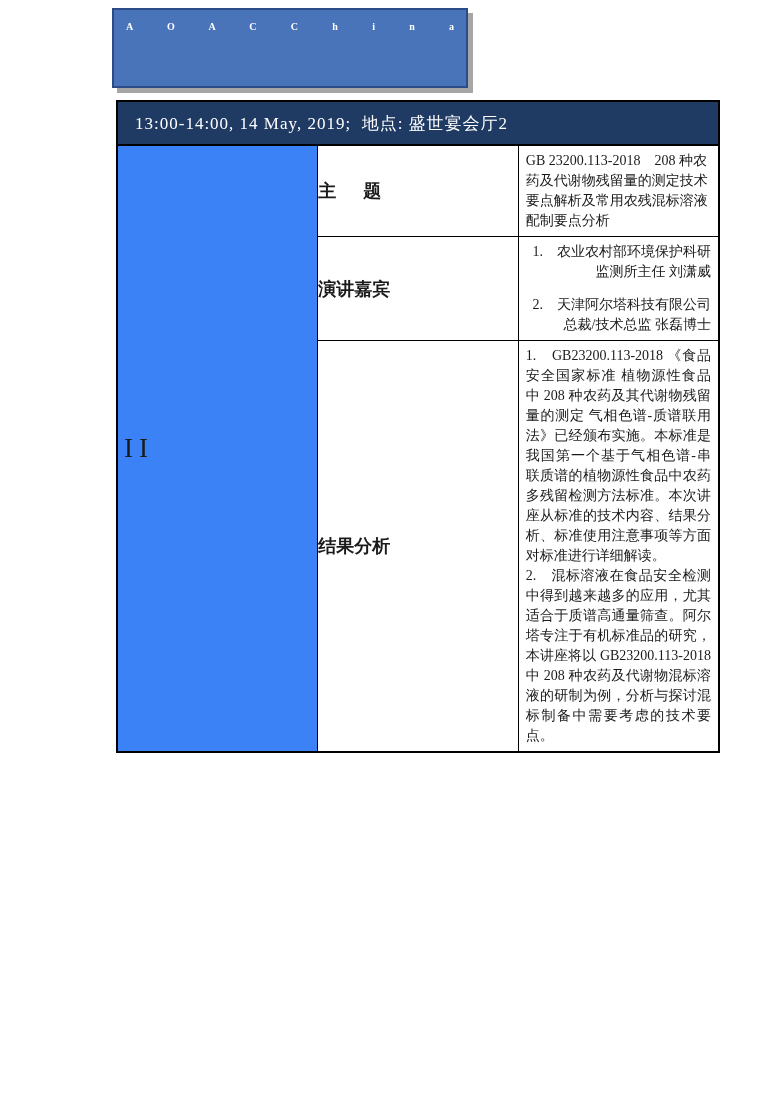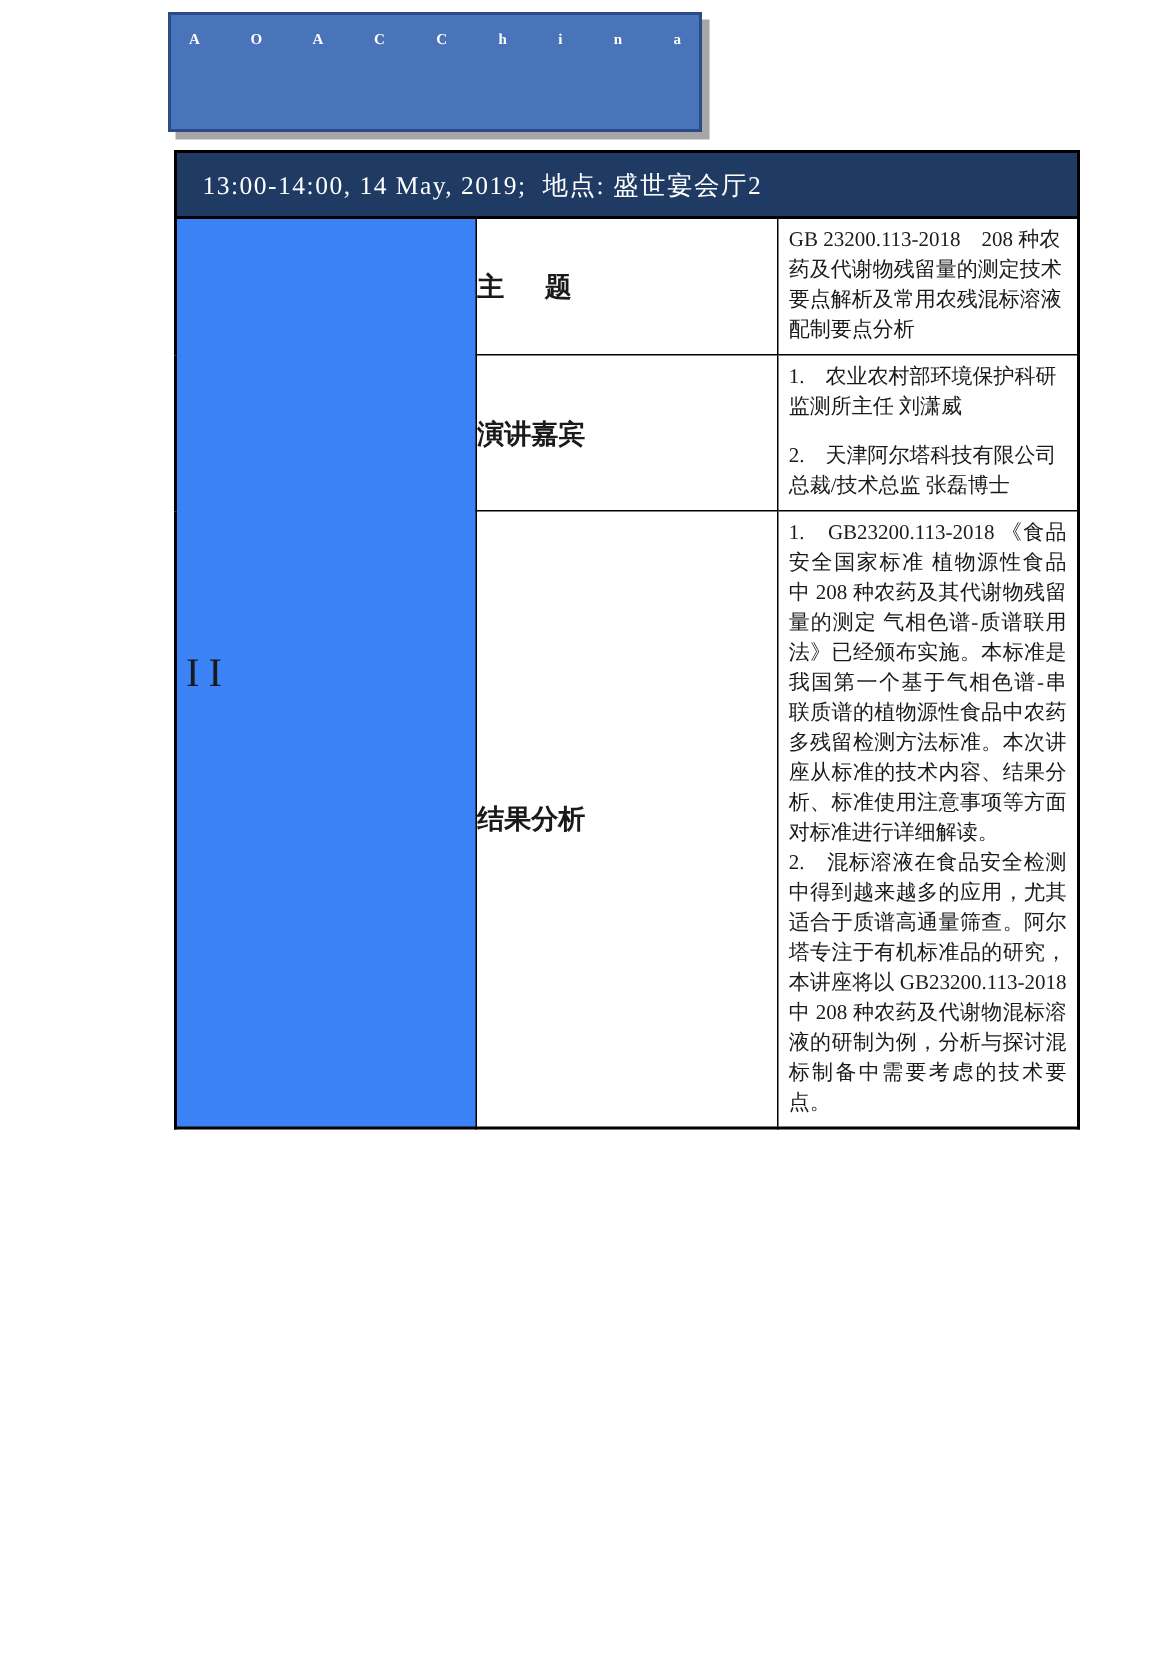--- a/index.html
+++ b/index.html
@@ -71,21 +71,21 @@
     text-align: left;
     white-space: pre;
   }
   .cell-content {
     width: 400px;
     font-size: 14px;
     line-height: 20px;
     padding: 5px 7px 5px 7px;
   }
   .row-topic   .cell-content { height: 52px; }
-  .row-speaker .cell-content { height: 55px; }
+  .row-speaker .cell-content { height: 55px; text-align: right; }
   .row-main    .cell-content { height: 183px; }
   .speaker-item { line-height: 20px; }
   .speaker-item + .speaker-item { margin-top: 13px; }
   .content-para {
     text-align: justify;
   }
 </style>
 </head>
 <body>
 

